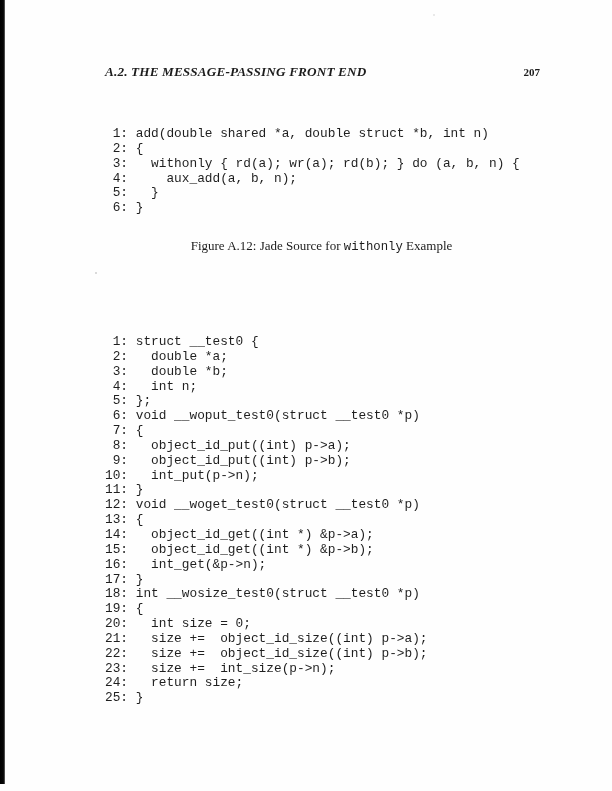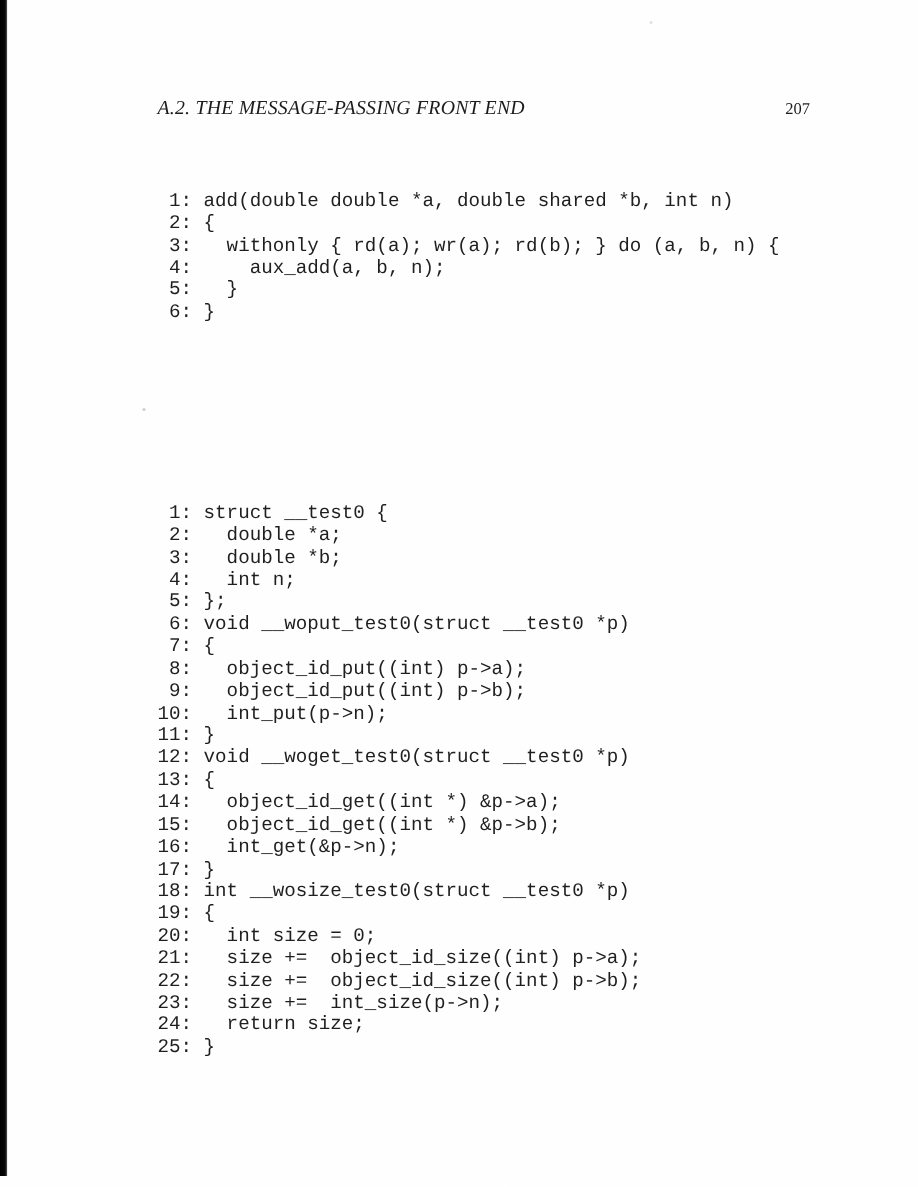--- a/index.html
+++ b/index.html
@@ -15,21 +15,21 @@
     position: absolute; inset: 0;
     background: #fefefe;
   }
   .scan-edge {
     position: absolute; left: 0; top: 0;
     width: 5px; height: 784px;
     background: linear-gradient(to right, #000 0%, #060606 68%, #4a4a4a 90%, #dcdcdc 100%);
   }
   .header {
     position: absolute; left: 105px; right: 72px; top: 64px;
-    display: flex; justify-content: space-between; align-items: baseline;
+    display: flex; justify-content: space-between; align-items: baseline; font-weight: bold;
   }
   .header .section {
     font-style: italic;
     font-size: 13.2px;
     letter-spacing: 0.15px;
     white-space: nowrap;
   }
   .header .pageno { font-size: 11px; }
   pre.code {
     margin: 0;
@@ -70,27 +70,30 @@
 
 <div class="page">
 
   <div class="scan-edge"></div>
 
   <div class="header">
     <span class="section">A.2.  THE MESSAGE-PASSING FRONT END</span>
     <span class="pageno">207</span>
   </div>
 
-  <pre class="code" id="code-a12"> 1: add(double double *a, double shared *b, int n)
+  <pre class="code" id="code-a12"> 1: add(double shared *a, double struct *b, int n)
  2: {
  3:   withonly { rd(a); wr(a); rd(b); } do (a, b, n) {
  4:     aux_add(a, b, n);
  5:   }
  6: }</pre>
 
+  <div class="caption" id="caption-a12">
+    <span>Figure A.12: Jade Source for </span><span class="mono">withonly</span><span> Example</span>
+  </div>
 
   <pre class="code" id="code-a13"> 1: struct __test0 {
  2:   double *a;
  3:   double *b;
  4:   int n;
  5: };
  6: void __woput_test0(struct __test0 *p)
  7: {
  8:   object_id_put((int) p-&gt;a);
  9:   object_id_put((int) p-&gt;b);

